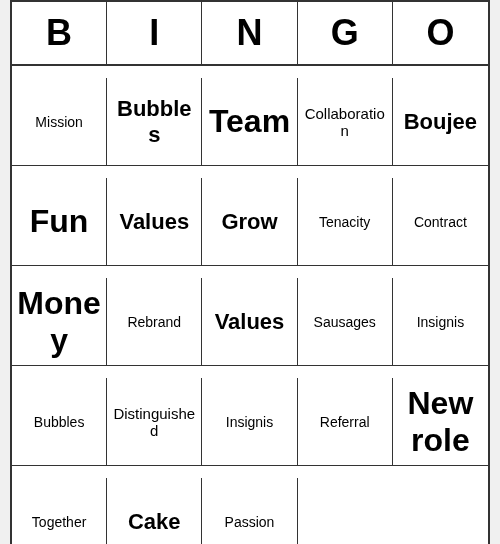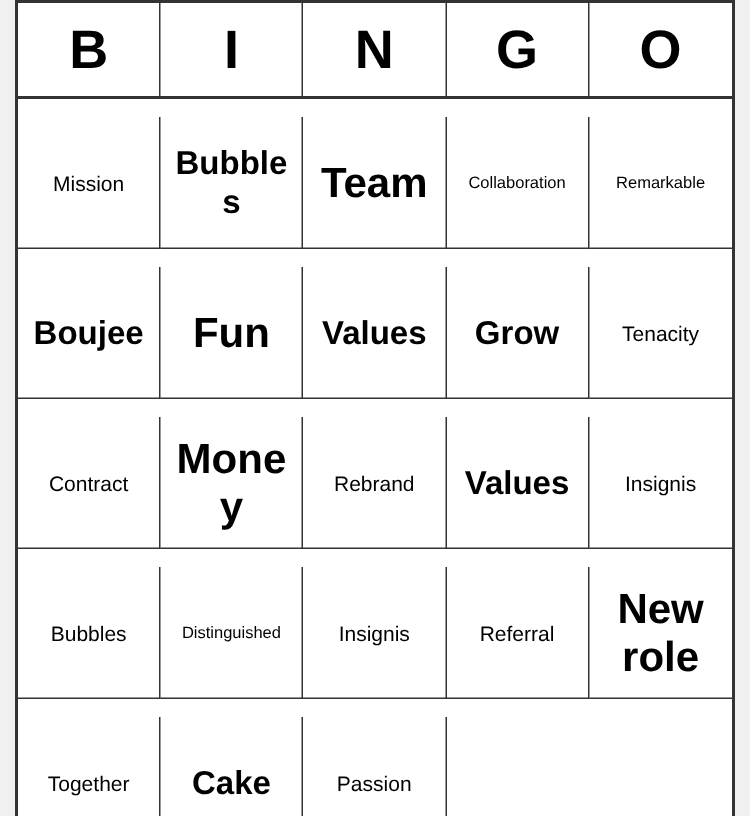--- a/index.html
+++ b/index.html
@@ -63,63 +63,63 @@
 
     .bingo-cell:nth-child(5n) {
       border-right: none;
     }
 
     .bingo-cell:nth-child(n+21) {
       border-bottom: none;
     }
 
     .size-small {
-      font-size: 11px;
+      font-size: 15px;
     }
 
     .size-medium {
       font-size: 14px;
     }
 
     .size-large {
       font-size: 22px;
       font-weight: bold;
     }
 
     .size-xlarge {
-      font-size: 28px;
+      font-size: 32px;
       font-weight: bold;
     }
   </style>
 </head>
 <body>
 
 <div class="bingo-card">
   <div class="bingo-header">
   <div class="bingo-header-cell">B</div>
       <div class="bingo-header-cell">I</div>
       <div class="bingo-header-cell">N</div>
       <div class="bingo-header-cell">G</div>
       <div class="bingo-header-cell">O</div>
     </div>
   <div class="bingo-grid">
   <div class="bingo-cell size-medium">Mission</div>
       <div class="bingo-cell size-large">Bubbles</div>
       <div class="bingo-cell size-xlarge">Team</div>
       <div class="bingo-cell size-small">Collaboration</div>
-      <div class="bingo-cell size-small">Remarkable</div>
       <div class="bingo-cell size-large">Boujee</div>
       <div class="bingo-cell size-xlarge">Fun</div>
       <div class="bingo-cell size-large">Values</div>
       <div class="bingo-cell size-large">Grow</div>
       <div class="bingo-cell size-medium">Tenacity</div>
       <div class="bingo-cell size-medium">Contract</div>
       <div class="bingo-cell size-xlarge">Money</div>
       <div class="bingo-cell size-medium">Rebrand</div>
       <div class="bingo-cell size-large">Values</div>
+      <div class="bingo-cell size-medium">Sausages</div>
       <div class="bingo-cell size-medium">Insignis</div>
       <div class="bingo-cell size-medium">Bubbles</div>
       <div class="bingo-cell size-small">Distinguished</div>
       <div class="bingo-cell size-medium">Insignis</div>
       <div class="bingo-cell size-medium">Referral</div>
       <div class="bingo-cell size-xlarge">New role</div>
       <div class="bingo-cell size-medium">Together</div>
       <div class="bingo-cell size-large">Cake</div>
       <div class="bingo-cell size-medium">Passion</div>
     </div>

